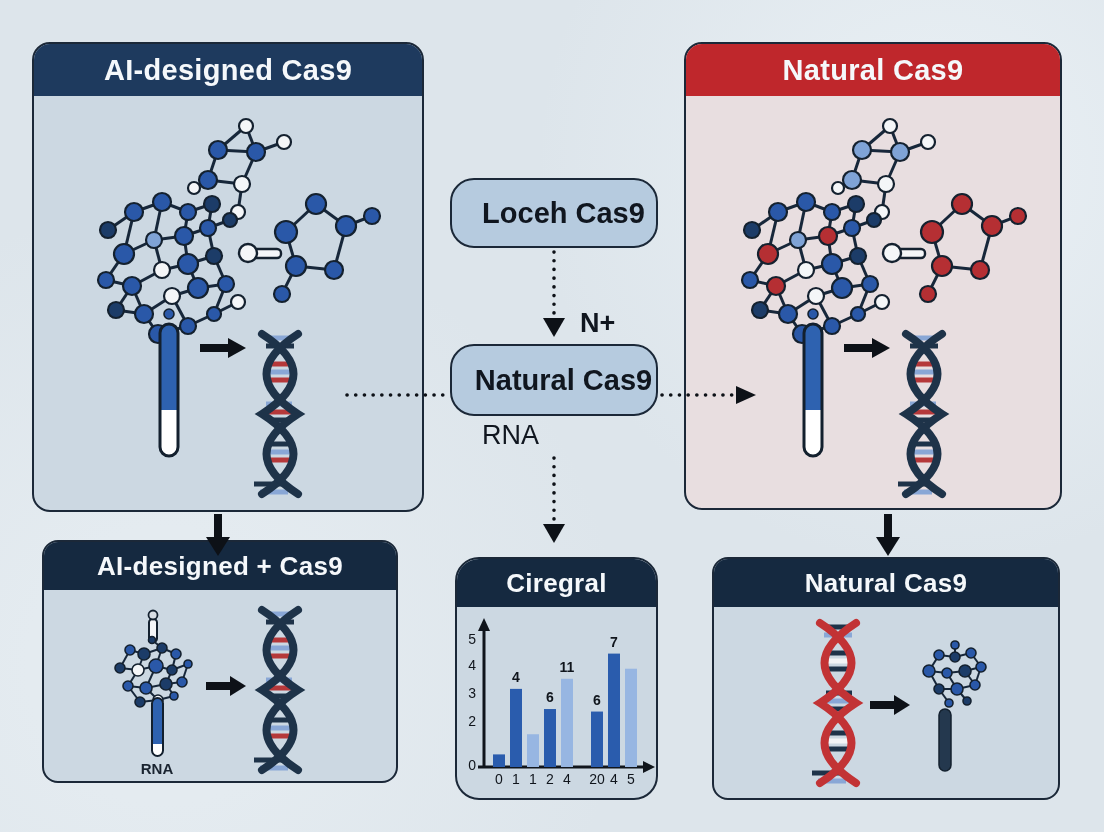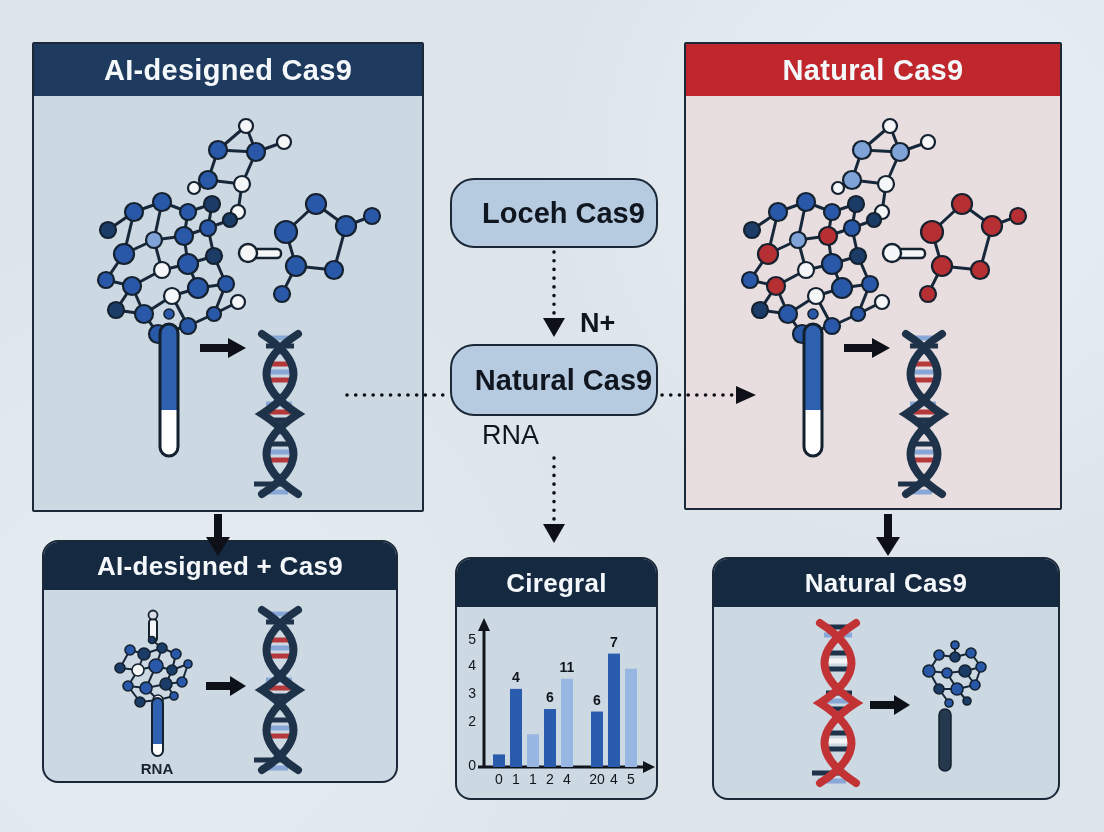--- a/index.html
+++ b/index.html
@@ -2,32 +2,32 @@
 <html><head>
 <meta charset="utf-8">
 <style>
   html,body{margin:0;padding:0;}
   body{width:1104px;height:832px;font-family:"Liberation Sans",sans-serif;}
   .stage{position:relative;width:1104px;height:832px;overflow:hidden;
          background:#dde5eb;
          background-image:radial-gradient(circle at 15% 80%, #e4ebf0 0 12%, transparent 40%),
                           radial-gradient(circle at 85% 20%, #e6edf2 0 10%, transparent 35%);}
   .panel{position:absolute;box-sizing:border-box;border:2px solid #1b2838;
-         border-radius:2px;overflow:hidden;background:#ccd8e2;}
+         border-radius:18px;overflow:hidden;background:#ccd8e2;}
   .panel-header{display:flex;align-items:center;justify-content:center;
          color:#f5f8fb;font-weight:700;letter-spacing:.3px;}
   .top-header{height:52px;font-size:29px;}
   .bot-header{height:48px;font-size:26px;}
   .hdr-navy{background:#1e3a5e;}
   .hdr-red{background:#bf272c;}
   .hdr-deep{background:#152940;}
   #p-tl{left:32px;top:42px;width:392px;height:470px;}
   #p-tr{left:684px;top:42px;width:378px;height:468px;background:#e8dee0;}
   #p-bl{left:42px;top:540px;width:356px;height:243px;border-radius:16px;}
-  #p-bc{left:455px;top:557px;width:203px;height:243px;border-radius:16px;}
+  #p-bc{left:455px;top:557px;width:203px;height:243px;border-radius:24px;}
   #p-br{left:712px;top:557px;width:348px;height:243px;border-radius:16px;}
   .art{position:absolute;left:0;}
   .art-top{top:52px;}
   .art-bot{top:48px;}
   .flow-box{position:absolute;box-sizing:border-box;background:#b6cbdf;
          border:2px solid #1b2838;border-radius:24px;
          display:flex;align-items:center;justify-content:center;
          font-size:29px;font-weight:600;color:#10161f;padding-left:19px;}
   #fb1{left:450px;top:178px;width:208px;height:70px;}
   #fb2{left:450px;top:344px;width:208px;height:72px;}

